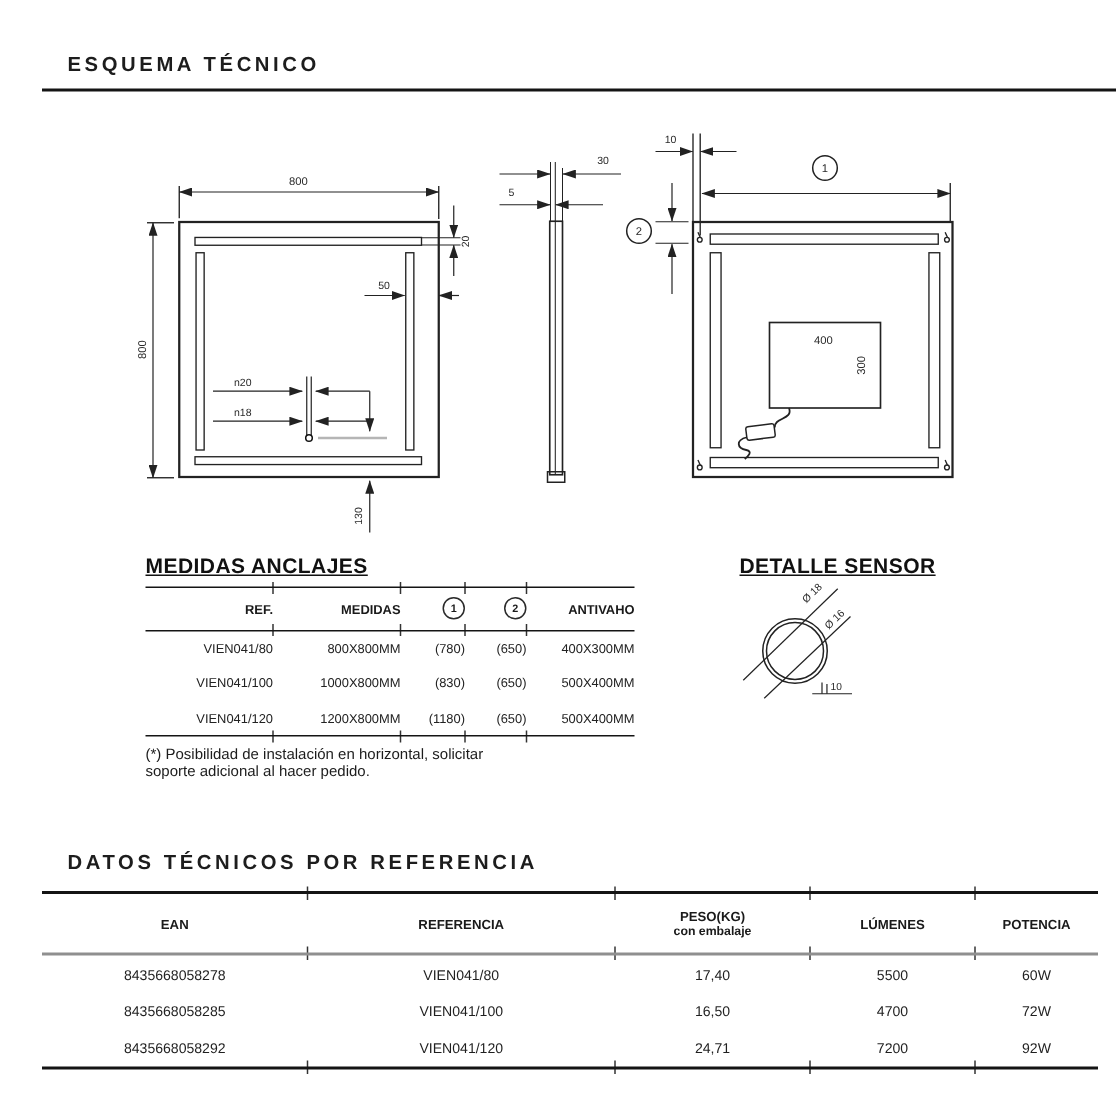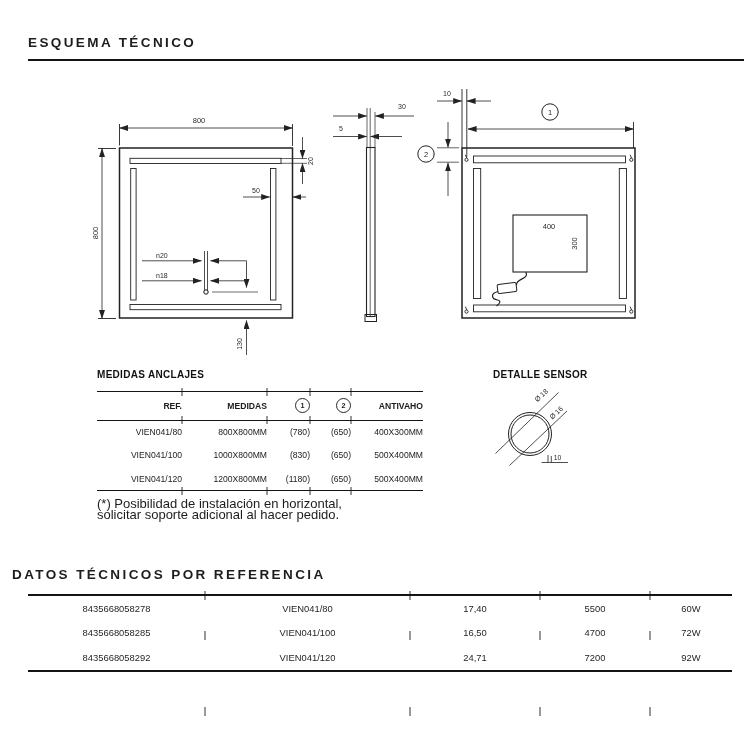--- a/index.html
+++ b/index.html
@@ -1,31 +1,31 @@
 <!DOCTYPE html>
 <html><head>
 <meta charset="utf-8">
 <style>
   html,body{margin:0;padding:0;background:#fff;}
   #page{position:relative;width:746px;height:736px;background:#ffffff;overflow:hidden;
         font-family:"Liberation Sans",sans-serif;color:#1a1a1a;}
   .abs{position:absolute;}
-  .sec-title{font-size:13.5px;font-weight:800;letter-spacing:2.4px;color:#1d1d1d;white-space:nowrap;}
+  .sec-title{font-size:13.5px;font-weight:800;letter-spacing:2.4px;color:#1d1d1d;white-space:nowrap;margin-left:17px;}
   .rule{height:2.3px;background:#141414;}
-  .sub-title{font-size:10px;font-weight:800;letter-spacing:.3px;color:#111;white-space:nowrap;}
+  .sub-title{font-size:14px;font-weight:800;letter-spacing:.3px;color:#111;white-space:nowrap;text-decoration:underline;}
   svg text{font-family:"Liberation Sans",sans-serif;fill:#2a2a2a;}
   
   .anc{left:97px;top:391px;width:326px;border-top:1.8px solid #141414;border-bottom:1.8px solid #141414;}
   .anc-row{display:grid;grid-template-columns:85px 85px 43px 41px 72px;align-items:center;}
   .anc-head{height:27.5px;border-bottom:1.8px solid #141414;font-weight:800;font-size:8.6px;}
   .anc-body .anc-row{height:23.3px;font-size:8.6px;color:#222;}
   .anc-row > div{text-align:right;white-space:nowrap;}
   .circ{display:inline-flex;width:13px;height:13px;border:1px solid #2a2a2a;border-radius:50%;
         align-items:center;justify-content:center;font-size:7.2px;font-weight:800;color:#1a1a1a;}
-  .note{left:97px;top:498px;width:252px;font-size:13px;line-height:11.3px;color:#1c1c1c;}
+  .note{left:97px;top:498px;width:252px;font-size:10px;line-height:11.3px;color:#1c1c1c;}
   
   .dat{left:28px;top:594px;width:704px;border-top:2.2px solid #141414;border-bottom:2.5px solid #141414;}
   .dat-row{display:grid;grid-template-columns:177px 205px 130px 110px 82px;align-items:center;}
   .dat-head{height:39px;border-bottom:2px solid #8f8f8f;font-weight:800;font-size:8.8px;}
   .dat-body .dat-row{height:24.5px;font-size:9.4px;color:#1f1f1f;}
   .dat-row > div{text-align:center;white-space:nowrap;}
   .peso-sub{font-size:8.2px;font-weight:800;}
 </style>
 </head>
 <body>
@@ -216,23 +216,33 @@
         <div>(650)</div>
         <div>500X400MM</div>
       </div>
     </div>
   </div>
 
   <div class="abs note">(*) Posibilidad de instalación en horizontal, solicitar soporte adicional al hacer pedido.</div>
 
   <div class="abs sub-title" style="left:493px;top:369px;">DETALLE SENSOR</div>
 
-  <div class="abs sec-title" style="left:12px;top:567px;">DATOS TÉCNICOS POR REFERENCIA</div>
+  <div class="abs sec-title" style="left:28px;top:567px;">DATOS TÉCNICOS POR REFERENCIA</div>
 
   <div class="abs dat">
+    <div class="dat-row dat-head">
+      <div>EAN</div>
+      <div>REFERENCIA</div>
+      <div>
+        <div>PESO(KG)</div>
+        <div class="peso-sub">con embalaje</div>
+      </div>
+      <div>LÚMENES</div>
+      <div>POTENCIA</div>
+    </div>
     <div class="dat-body">
       <div class="dat-row">
         <div>8435668058278</div>
         <div>VIEN041/80</div>
         <div>17,40</div>
         <div>5500</div>
         <div>60W</div>
       </div>
       <div class="dat-row">
         <div>8435668058285</div>

